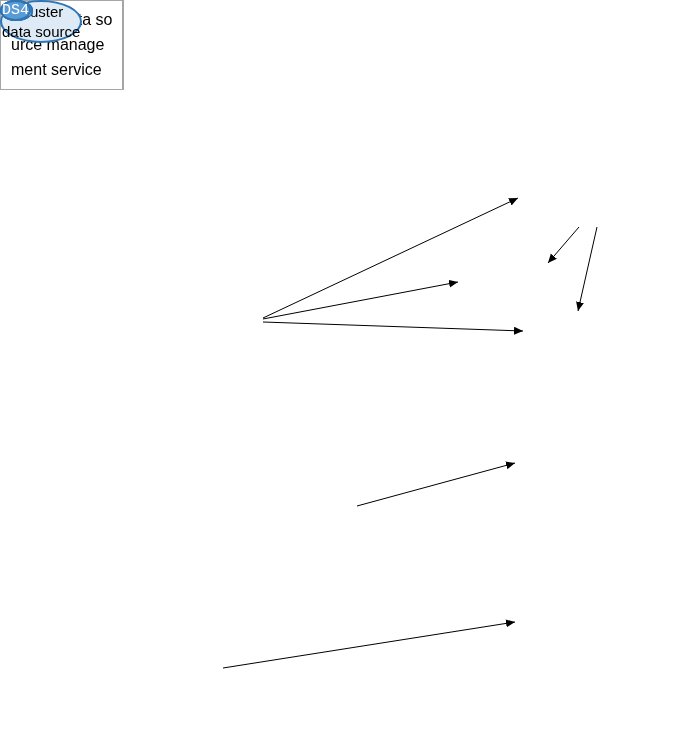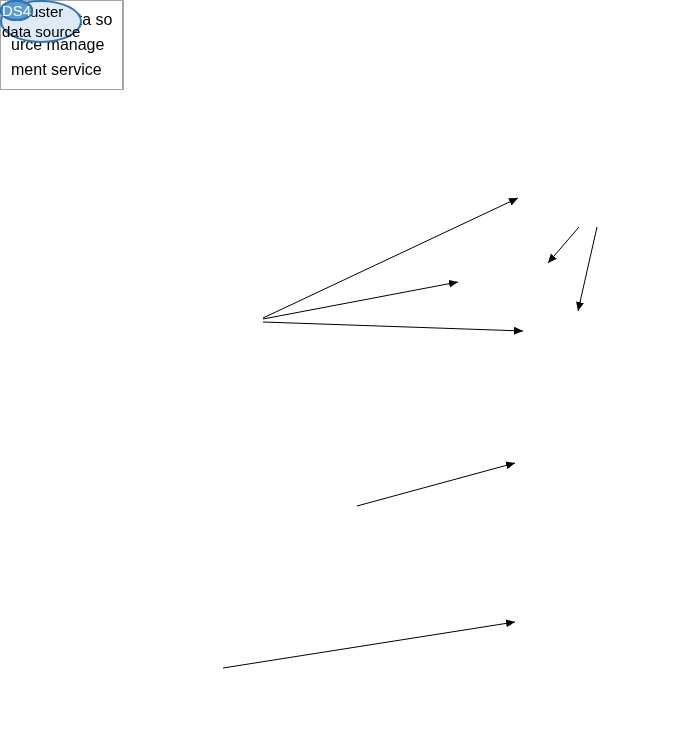--- a/index.html
+++ b/index.html
@@ -61,21 +61,21 @@
   #ms2 .box-label { left:12; top:10; }
   #note-ms2     { left:190; top:394; width:156; height:119; }
   #cp3a         { left:78;  top:477; width:84;  height:40; }
 
   #ms3          { left:50;  top:565; width:168; height:115; }
   #ms3 .box-label { left:12; top:12; }
   #note-ms3     { left:190; top:544; width:156; height:119; }
   #cp3b         { left:78;  top:613; width:84;  height:40; }
 
   #ds3          { left:521; top:442; width:88;  height:38; }
-  #ds4          { left:521; top:599; width:88;  height:38; }
+  #ds4          { left:521; top:599; width:88;  height:38;font-family:Liberation Mono, monospace; }
 
   #svg-arrows { position:absolute; left:0; top:0; width:685px; height:735px; pointer-events:none; }
   #svg-arrows line { stroke:#000; stroke-width:1; }
 </style>
 </head>
 <body>
 
 <div class="canvas">
 
   <div id="outer" class="box"></div>

